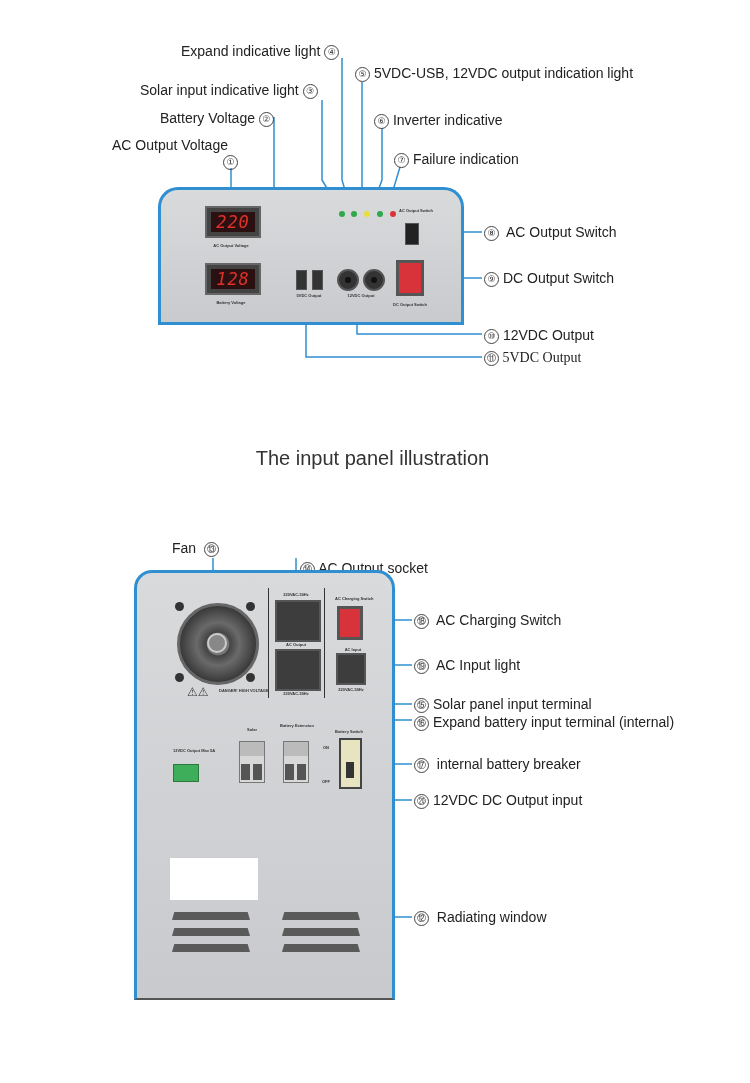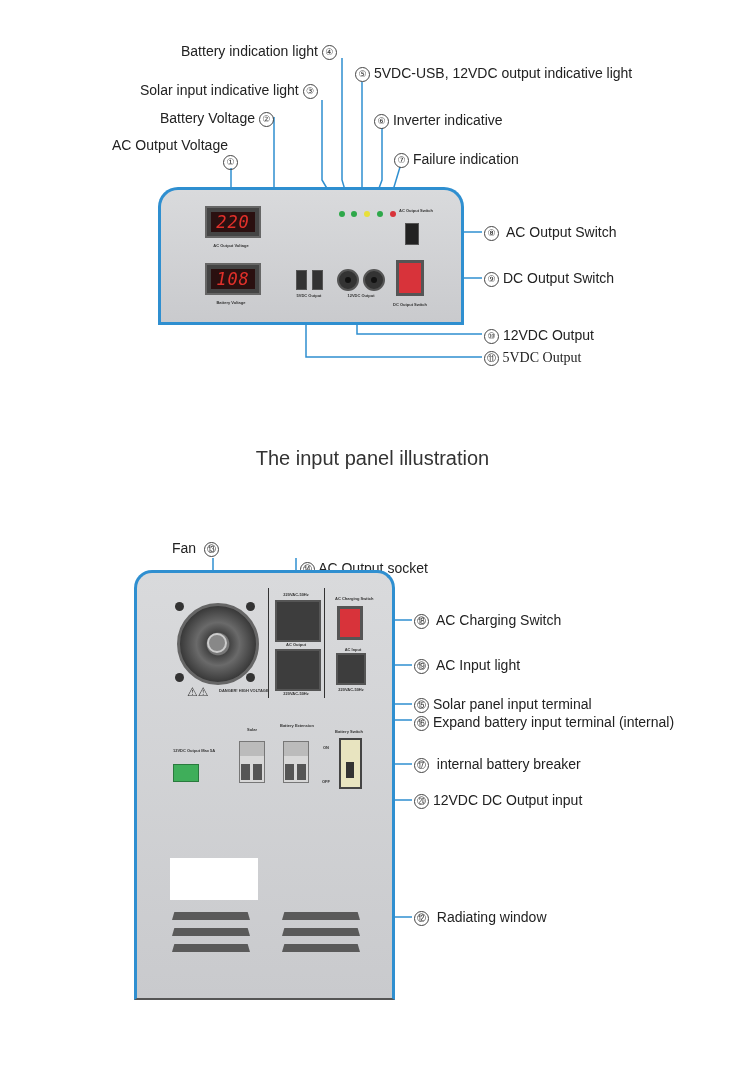--- a/index.html
+++ b/index.html
@@ -46,40 +46,40 @@
     <polyline points="362,620 412,620"></polyline>
     <polyline points="362,665 412,665"></polyline>
     <polyline points="249,727 249,704 412,704"></polyline>
     <polyline points="294,727 294,720 412,720"></polyline>
     <polyline points="358,764 412,764"></polyline>
     <polyline points="196,782 196,800 412,800"></polyline>
     <polyline points="358,917 412,917"></polyline>
   </g>
 </svg>
 
-<div class="lbl" style="left:181px;top:43px;"><span>Battery indication light</span> <span class="num">④</span></div>
-<div class="lbl" style="left:355px;top:65px;"><span class="num">⑤</span> <span>5VDC-USB, 12VDC output indicative light</span></div>
+<div class="lbl" style="left:181px;top:43px;"><span>Expand indicative light</span> <span class="num">④</span></div>
+<div class="lbl" style="left:355px;top:65px;"><span class="num">⑤</span> <span>5VDC-USB, 12VDC output indication light</span></div>
 <div class="lbl" style="left:140px;top:82px;"><span>Solar input indicative light</span> <span class="num">③</span></div>
 <div class="lbl" style="left:160px;top:110px;"><span>Battery Voltage</span> <span class="num">②</span></div>
 <div class="lbl" style="left:374px;top:112px;"><span class="num">⑥</span> <span>Inverter indicative</span></div>
 <div class="lbl" style="left:112px;top:137px;"><span>AC Output Voltage</span></div>
 <div class="lbl" style="left:223px;top:153px;"><span class="num">①</span></div>
 <div class="lbl" style="left:394px;top:151px;"><span class="num">⑦</span> <span>Failure indication</span></div>
 <div class="lbl" style="left:484px;top:224px;"><span class="num">⑧</span>&nbsp; <span>AC Output Switch</span></div>
 <div class="lbl" style="left:484px;top:270px;"><span class="num">⑨</span> <span>DC Output Switch</span></div>
 <div class="lbl" style="left:484px;top:327px;"><span class="num">⑩</span> <span>12VDC Output</span></div>
 <div class="lbl" style="left:484px;top:350px;font-family:Liberation Serif, serif;"><span class="num">⑪</span> <span>5VDC Output</span></div>
 
 <div class="panel" style="left:158px;top:187px;width:300px;height:135px;border-radius:20px 20px 0 0;border-bottom:none;">
   <div class="disp" style="left:44px;top:16px;width:52px;height:28px;">
       <div class="scr">220</div>
     </div>
   <div class="tiny" style="left:40px;top:53px;width:60px;">AC Output Voltage</div>
   <div class="disp" style="left:44px;top:73px;width:52px;height:28px;">
-      <div class="scr">108</div>
+      <div class="scr">128</div>
     </div>
   <div class="tiny" style="left:40px;top:110px;width:60px;">Battery Voltage</div>
 
   <div class="led" style="left:178px;top:21px;background:#2ea84a;"></div>
   <div class="led" style="left:190px;top:21px;background:#2ea84a;"></div>
   <div class="led" style="left:203px;top:21px;background:#e8e03a;"></div>
   <div class="led" style="left:216px;top:21px;background:#2ea84a;"></div>
   <div class="led" style="left:229px;top:21px;background:#d8333a;"></div>
 
   <div class="tiny" style="left:238px;top:18px;width:30px;">AC Output Switch</div>

